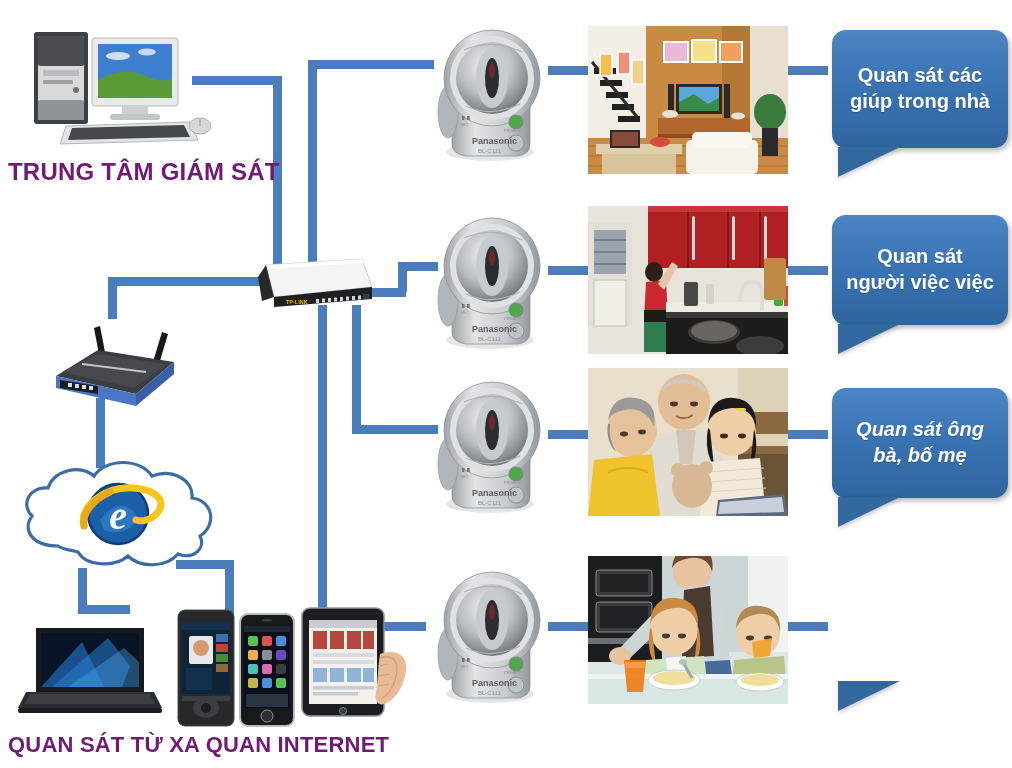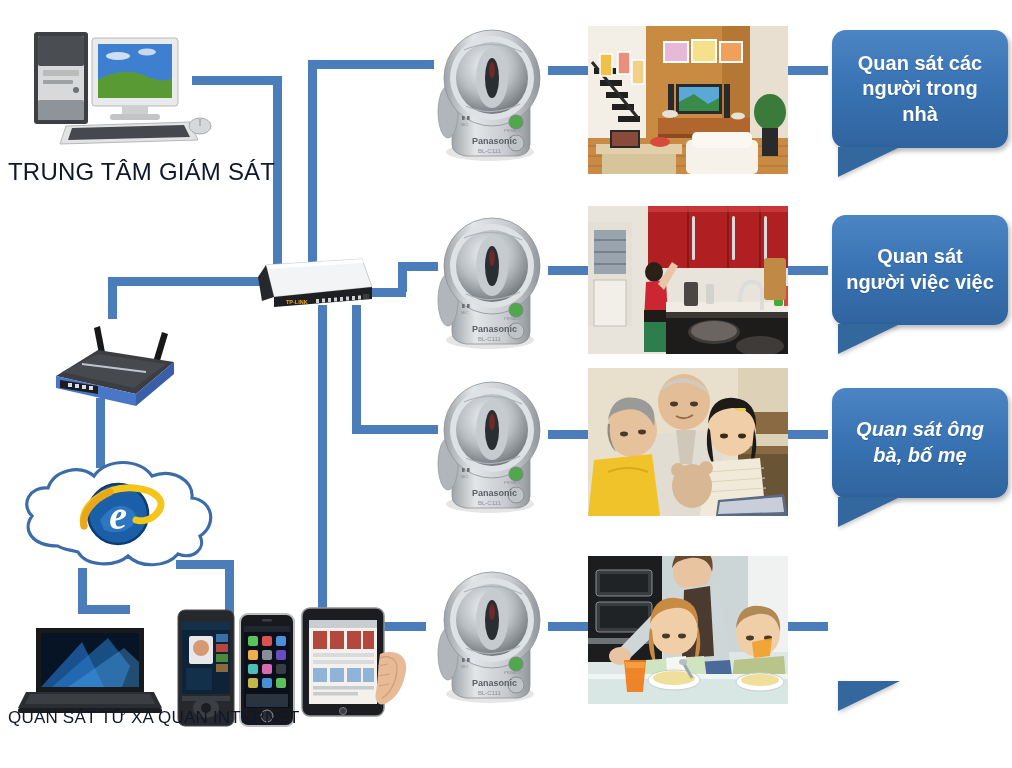--- a/index.html
+++ b/index.html
@@ -6,24 +6,24 @@
   body{width:1012px;height:768px;position:relative;overflow:hidden;
        font-family:"Liberation Sans","DejaVu Sans",sans-serif;}
   #stage{position:absolute;left:0;top:0;width:1012px;height:768px;background:#fff;}
 
   
   .wire{position:absolute;background:#4a7dba;}
   .wire.h{height:9px;}
   .wire.v{width:9px;}
 
   
-  .caption{position:absolute;color:#0f172a;font-weight:normal;letter-spacing:.2px;
+  .caption{position:absolute;color:#701a75;font-weight:bold;letter-spacing:.2px;
            white-space:nowrap;}
   #cap-center{left:8px;top:158px;font-size:24px;}
-  #cap-remote{left:8px;top:708px;font-size:17px;}
+  #cap-remote{left:8px;top:732px;font-size:22px;}
 
   
   .bubble{position:absolute;width:176px;border-radius:14px;
           background:linear-gradient(180deg,#4b85c4 0%,#3a74b4 45%,#2f649f 100%);
           box-shadow:2px 3px 5px rgba(0,0,0,.28);
           display:flex;align-items:center;justify-content:center;}
   .bubble .btext{color:#fff;font-weight:bold;font-size:20px;line-height:1.28;
                  text-align:center;padding:12px 14px;text-shadow:0 1px 1px rgba(0,0,0,.18);}
   .tail{position:absolute;width:0;height:0;
         border-top:30px solid #33689f;
@@ -582,21 +582,21 @@
 
       <path d="M36 104 L58 104 L55 136 L39 136 Z" fill="#f07c18" opacity=".92"></path>
       <path d="M37 106 L57 106 L56 112 L38 112 Z" fill="#f8a24a" opacity=".8"></path>
 
       <path d="M96 108 L104 122" stroke="#9aa8a8" stroke-width="3"></path>
       <ellipse cx="95" cy="106" rx="4" ry="3" fill="#b4c0c0"></ellipse>
     </svg>
   </div>
 
   <div class="bubble" style="left:832px;top:30px;height:118px;">
-    <span class="btext">Quan sát các người trong nhà</span>
+    <span class="btext">Quan sát các giúp trong nhà</span>
   </div>
   <div class="tail" style="left:838px;top:147px;"></div>
 
   <div class="bubble" style="left:832px;top:215px;height:110px;">
     <span class="btext">Quan sát người việc việc</span>
   </div>
   <div class="tail" style="left:838px;top:324px;"></div>
 
   <div class="bubble" style="left:832px;top:388px;height:110px;font-style:italic;">
     <span class="btext">Quan sát ông bà, bố mẹ</span>

